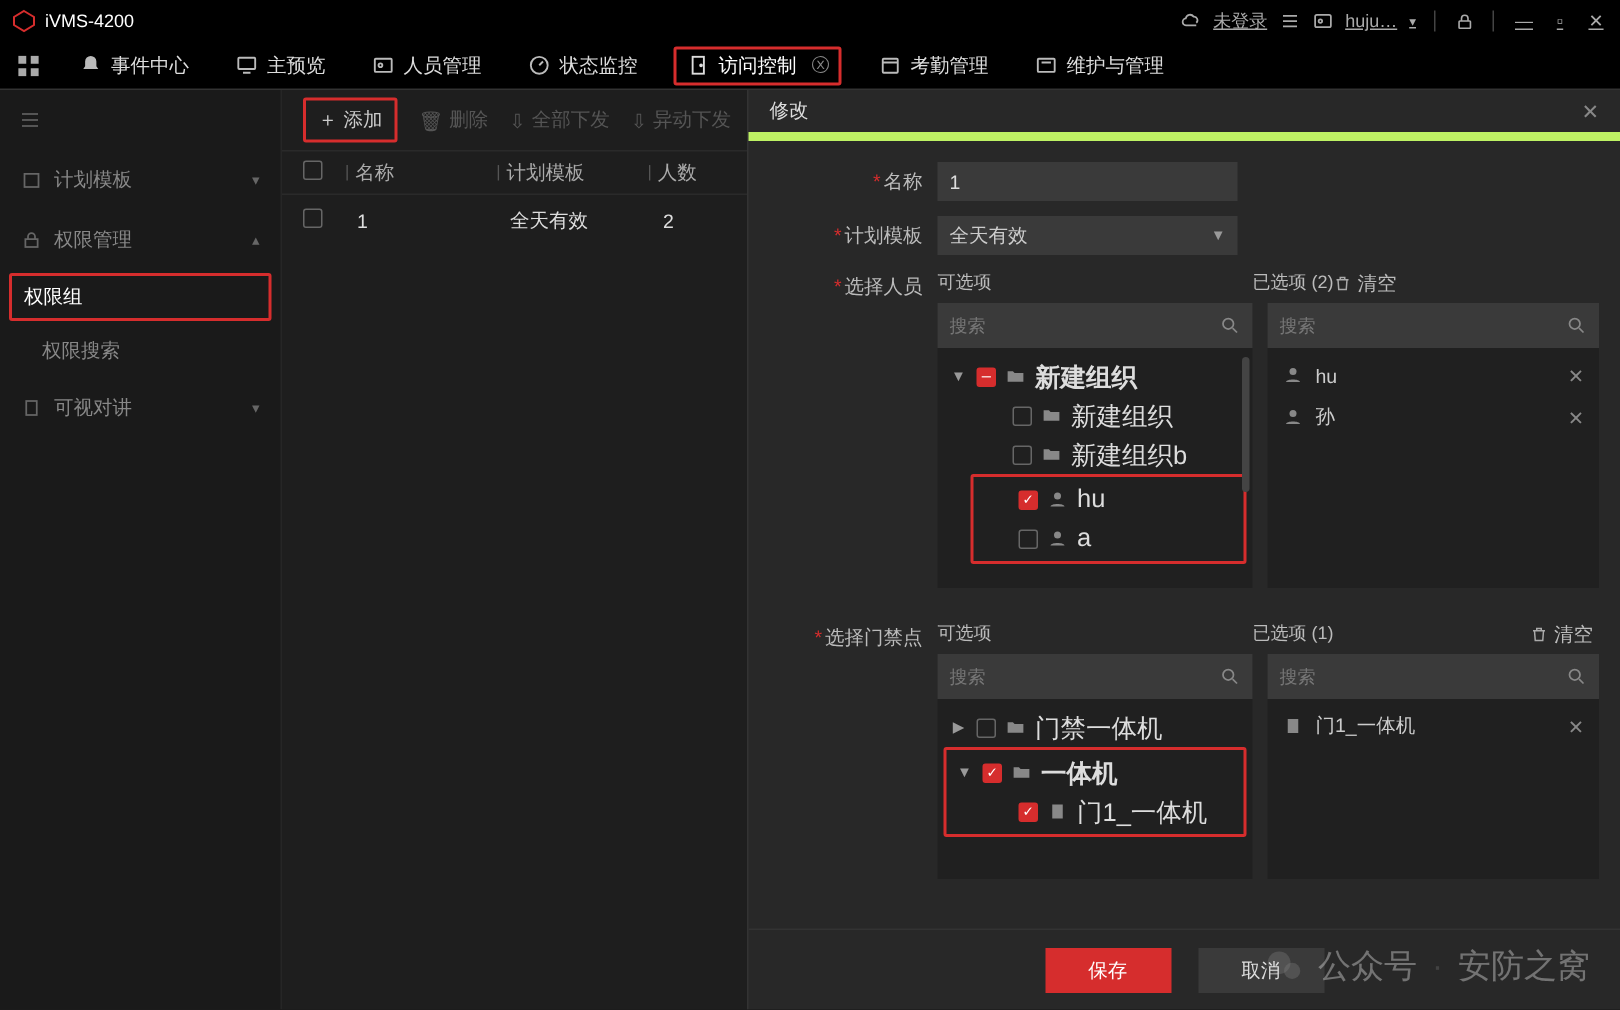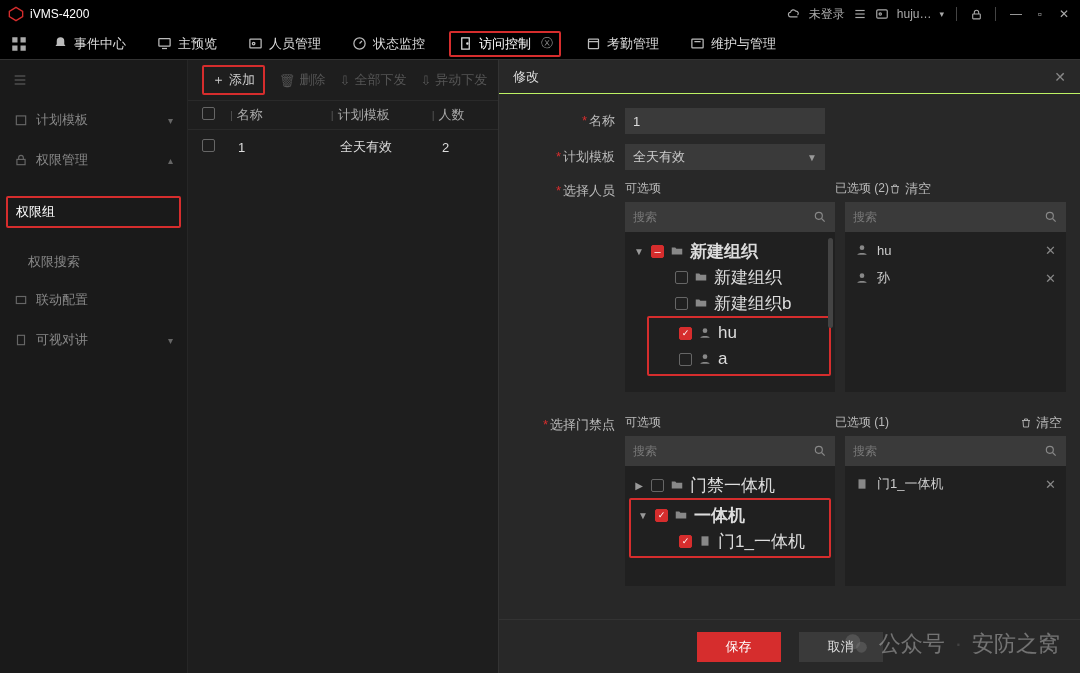--- a/index.html
+++ b/index.html
@@ -10,21 +10,21 @@
   color: #ccc; font-size: 13px;
   overflow: hidden; position: relative;
 }
 .titlebar {
   height: 28px; background: #000; display: flex; align-items: center;
   padding: 0 8px; justify-content: space-between;
 }
 .titlebar-left { display: flex; align-items: center; gap: 6px; }
 .logo { width: 16px; height: 16px; }
 .app-title { color: #fff; font-size: 12px; font-weight: 500; }
-.titlebar-right { display: flex; align-items: center; gap: 8px; color: #aaa; font-size: 12px; }
+.titlebar-right { display: flex; align-items: center; gap: 8px; color: #aaa; font-size: 12px; text-decoration: underline; }
 .titlebar-right .sep { width: 1px; height: 14px; background: #444; margin: 0 4px; }
 .ticon { width: 14px; height: 14px; display: inline-flex; align-items: center; justify-content: center; }
 .win-btn { width: 16px; text-align: center; cursor: pointer; }
 
 .navbar {
   height: 32px; background: #000; display: flex; align-items: center;
   padding: 0 10px; gap: 18px; border-bottom: 1px solid #333;
 }
 .nav-item { display: flex; align-items: center; gap: 6px; color: #ddd; font-size: 13px; cursor: pointer; padding: 4px 6px;}
 .nav-item .nicon { width: 16px; height: 16px; display: inline-flex; align-items: center; justify-content: center;}
@@ -37,42 +37,42 @@
 .sidebar { width: 188px; background: #1a1a1a; border-right: 1px solid #262626; }
 .side-top { height: 40px; display:flex; align-items:center; padding: 0 12px; color:#555;}
 .side-item {
   height: 40px; display: flex; align-items: center; padding: 0 14px;
   color: #888; cursor: pointer; gap: 8px; position: relative;
 }
 .side-item.has-caret::after { content: "▾"; position: absolute; right: 14px; color: #666; font-size: 10px;}
 .side-item.caret-up::after { content: "▴"; }
 .side-sub { padding-left: 28px; height: 36px; display: flex; align-items: center; color: #888; cursor: pointer;}
 .side-sub.active { color: #fff; }
-.side-highlight { border: 2px solid #d62d2d; border-radius: 2px; margin: 16px 6px; padding: 0 8px; height: 32px;}
+.side-highlight { border: 2px solid #d62d2d; border-radius: 2px; margin: 2px 6px; padding: 0 8px; height: 32px;}
 .sicon { width: 14px; height: 14px; display:inline-flex; align-items:center; justify-content:center;}
 
 .content { flex: 1; background: #1e1e1e; position: relative;}
 .toolbar { height: 40px; display: flex; align-items: center; gap: 14px; padding: 0 14px; color: #555;}
 .tool-btn { display: flex; align-items: center; gap: 4px; color: #555; font-size: 13px; cursor: pointer;}
 .tool-add { color: #ccc; }
 .tool-highlight { border: 2px solid #d62d2d; border-radius: 2px; padding: 4px 8px;}
 .table-head { height: 30px; display: flex; align-items: center; padding: 0 14px; color: #aaa; border-top:1px solid #2a2a2a; border-bottom: 1px solid #2a2a2a;}
 .table-head .cb, .table-row .cb { width: 24px;}
 .col-name { width: 90px; } .col-plan { width: 90px;} .col-count { width: 60px;}
 .table-row { height: 34px; display: flex; align-items: center; padding: 0 14px; color: #ddd;}
 .sortln { color:#555; margin: 0 4px; font-size: 11px;}
 .chkbox { width:13px; height:13px; border:1px solid #666; display:inline-block; border-radius:2px;}
 
 
 .panel {
   position: absolute; top: 60px; right: 0; width: 582px; height: calc(100% - 60px);
   background: #282828; border-left: 1px solid #333;
   display: flex; flex-direction: column;
 }
-.panel-head { height: 34px; display: flex; align-items: center; justify-content: space-between; padding: 0 14px; color: #ddd; border-bottom: 1px solid #bef264;}
+.panel-head { height: 34px; display: flex; align-items: center; justify-content: space-between; padding: 0 14px; color: #ddd; border-bottom: 6px solid #bef264;}
 .panel-close { color: #888; cursor: pointer; font-size: 14px;}
 .panel-body { flex: 1; overflow: hidden; padding: 14px 14px 0 14px;}
 .form-row { display: flex; align-items: center; margin-bottom: 10px;}
 .form-label { width: 112px; text-align: right; padding-right: 10px; color: #bbb; font-size: 13px;}
 .req { color: #d62d2d; margin-right: 2px;}
 .form-control {
   flex: 1; max-width: 200px; height: 26px; background: #3a3a3a; border: none;
   color: #ddd; padding: 0 8px; font-size: 13px;
 }
 .form-select { display: flex; align-items: center; justify-content: space-between; max-width: 200px; flex:1; height:26px; background:#3a3a3a; padding: 0 8px; cursor:pointer;}
@@ -271,28 +271,20 @@
             <path d="M8 11V8a4 4 0 0 1 8 0v3"></path>
           </svg>
         </span>
       <span>权限管理</span>
     </div>
     <div class="side-sub active side-highlight">
       <span>权限组</span>
     </div>
     <div class="side-sub">
       <span>权限搜索</span>
-    </div>
-    <div class="side-item">
-      <span class="sicon">
-          <svg viewBox="0 0 24 24" width="14" height="14" fill="none" stroke="#666" stroke-width="2">
-            <rect x="4" y="6" width="16" height="12"></rect>
-          </svg>
-        </span>
-      <span>联动配置</span>
     </div>
     <div class="side-item has-caret">
       <span class="sicon">
           <svg viewBox="0 0 24 24" width="14" height="14" fill="none" stroke="#666" stroke-width="2">
             <rect x="6" y="4" width="12" height="16"></rect>
           </svg>
         </span>
       <span>可视对讲</span>
     </div>
   </div>

